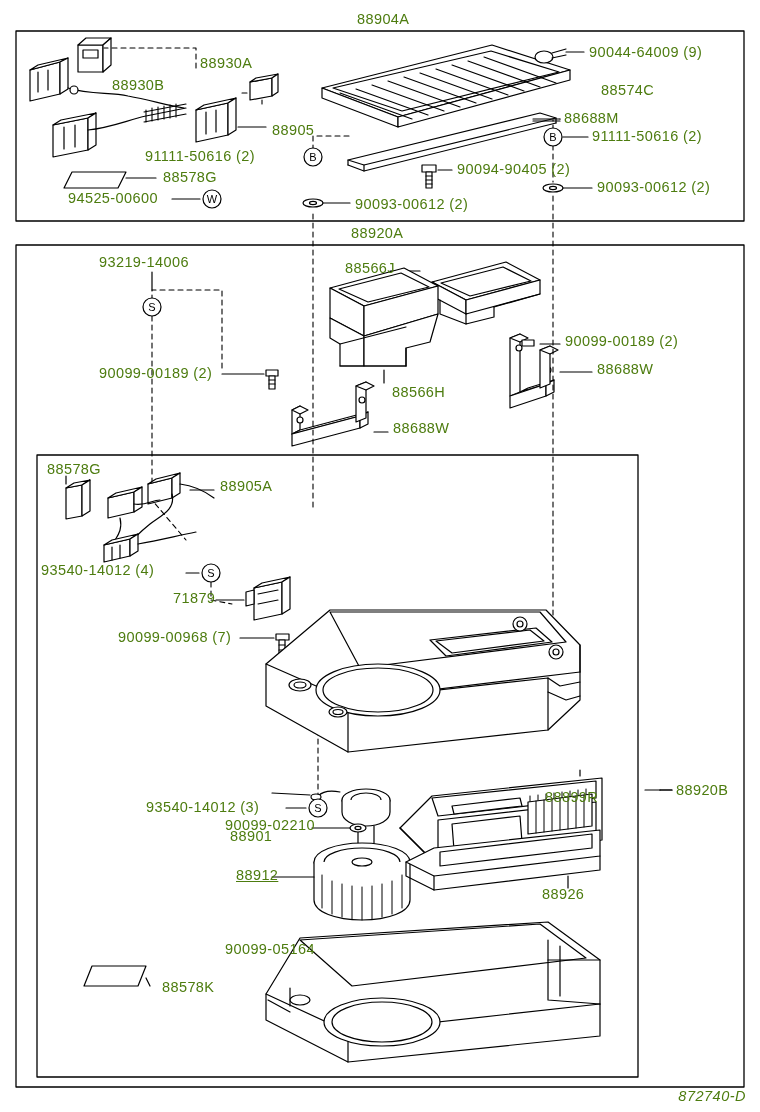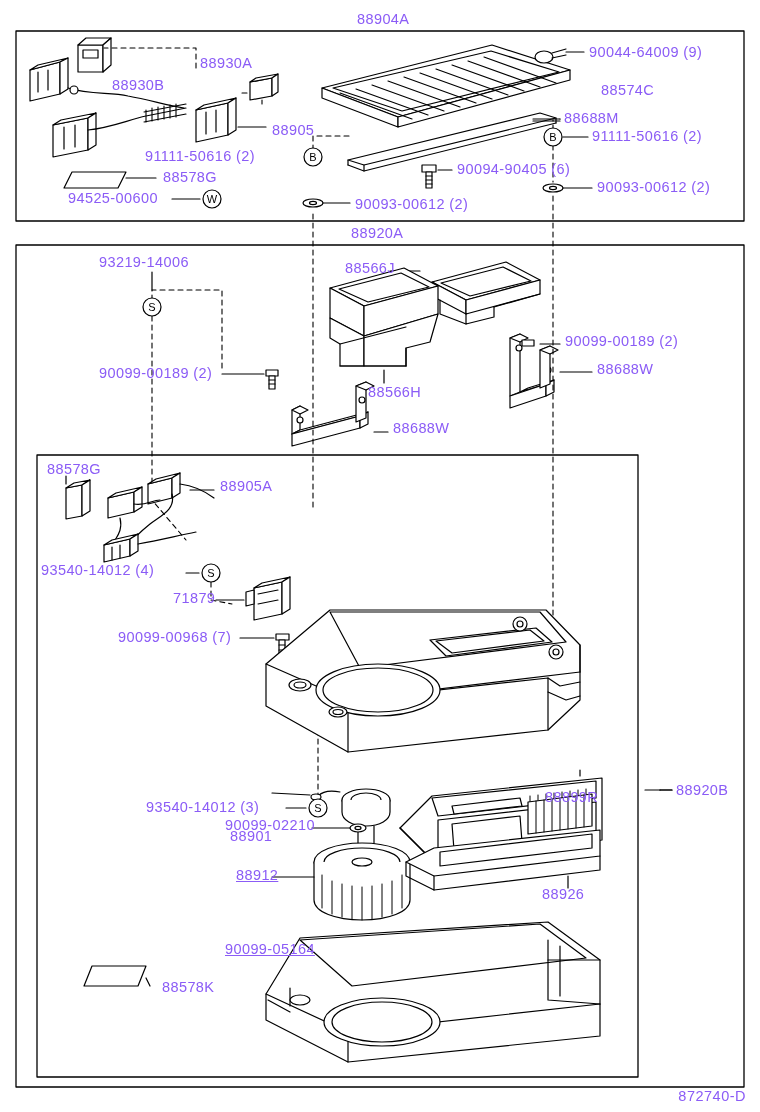--- a/index.html
+++ b/index.html
@@ -14,35 +14,36 @@
     position: relative;
     width: 760px;
     height: 1112px;
     background: #ffffff;
     overflow: hidden;
   }
   .lbl {
     position: absolute;
     font-family: "Liberation Sans", sans-serif;
     font-size: 14.5px;
-    color: #8b5cf6;
+    color: #4d7c0f;
     white-space: nowrap;
     letter-spacing: 0.4px;
   }
   .diagram-svg {
     position: absolute;
     left: 0;
     top: 0;
   }
   .footer-code {
     position: absolute;
     right: 14px;
     bottom: 8px;
     font-size: 14.5px;
     letter-spacing: 0.5px;
+    font-style: italic;
   }
 </style>
 </head>
 <body>
 
 <div id="page">
 
   <svg class="diagram-svg" width="760" height="1112" viewBox="0 0 760 1112" fill="none" stroke="#000" stroke-width="1.2" stroke-linejoin="round" stroke-linecap="round">
 
     <g stroke="#000" stroke-width="1.3">
@@ -471,42 +472,42 @@
   <span class="lbl" style="left:357px; top:11px;">88904A</span>
   <span class="lbl" style="left:200px; top:55px;">88930A</span>
   <span class="lbl" style="left:589px; top:44px;">90044-64009 (9)</span>
   <span class="lbl" style="left:112px; top:77px;">88930B</span>
   <span class="lbl" style="left:601px; top:82px;">88574C</span>
   <span class="lbl" style="left:272px; top:122px;">88905</span>
   <span class="lbl" style="left:564px; top:110px;">88688M</span>
   <span class="lbl" style="left:592px; top:128px;">91111-50616 (2)</span>
   <span class="lbl" style="left:145px; top:148px;">91111-50616 (2)</span>
   <span class="lbl" style="left:163px; top:169px;">88578G</span>
-  <span class="lbl" style="left:457px; top:161px;">90094-90405 (6)</span>
+  <span class="lbl" style="left:457px; top:161px;">90094-90405 (2)</span>
   <span class="lbl" style="left:597px; top:179px;">90093-00612 (2)</span>
   <span class="lbl" style="left:68px; top:190px;">94525-00600</span>
   <span class="lbl" style="left:355px; top:196px;">90093-00612 (2)</span>
   <span class="lbl" style="left:351px; top:225px;">88920A</span>
   <span class="lbl" style="left:99px; top:254px;">93219-14006</span>
   <span class="lbl" style="left:345px; top:260px;">88566J</span>
   <span class="lbl" style="left:565px; top:333px;">90099-00189 (2)</span>
   <span class="lbl" style="left:597px; top:361px;">88688W</span>
   <span class="lbl" style="left:99px; top:365px;">90099-00189 (2)</span>
-  <span class="lbl" style="left:368px; top:384px;">88566H</span>
+  <span class="lbl" style="left:392px; top:384px;">88566H</span>
   <span class="lbl" style="left:393px; top:420px;">88688W</span>
   <span class="lbl" style="left:47px; top:461px;">88578G</span>
   <span class="lbl" style="left:220px; top:478px;">88905A</span>
   <span class="lbl" style="left:41px; top:562px;">93540-14012 (4)</span>
   <span class="lbl" style="left:173px; top:590px;">71879</span>
   <span class="lbl" style="left:118px; top:629px;">90099-00968 (7)</span>
   <span class="lbl" style="left:545px; top:789px;">88899R</span>
   <span class="lbl" style="left:676px; top:782px;">88920B</span>
   <span class="lbl" style="left:230px; top:828px;">88901</span>
   <span class="lbl" style="left:146px; top:799px;">93540-14012 (3)</span>
   <span class="lbl" style="left:225px; top:817px;">90099-02210</span>
   <span class="lbl" style="left:542px; top:886px;">88926</span>
   <span class="lbl" style="left:236px; top:867px;text-decoration:underline;">88912</span>
-  <span class="lbl" style="left:225px; top:941px;text-decoration:underline;">90099-05164</span>
+  <span class="lbl" style="left:225px; top:941px;">90099-05164</span>
   <span class="lbl" style="left:155px; top:979px;margin-left:7px;">88578K</span>
 
   <span class="lbl footer-code">872740-D</span>
 
 </div>
 
 </body></html>

